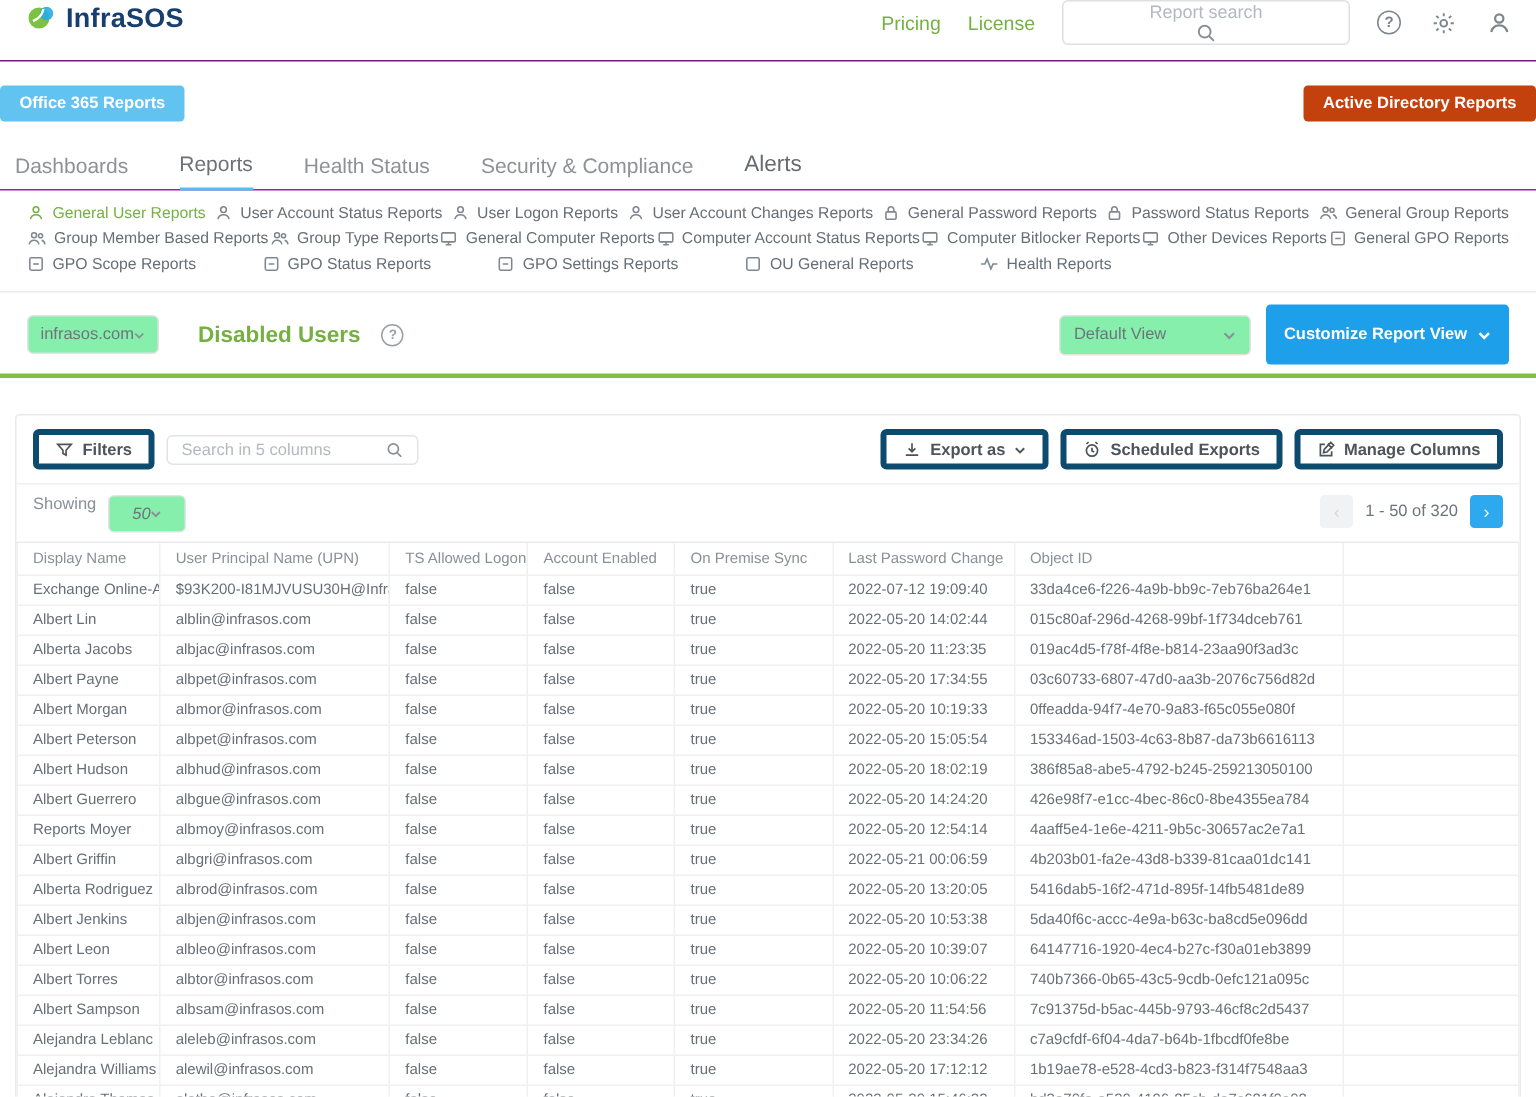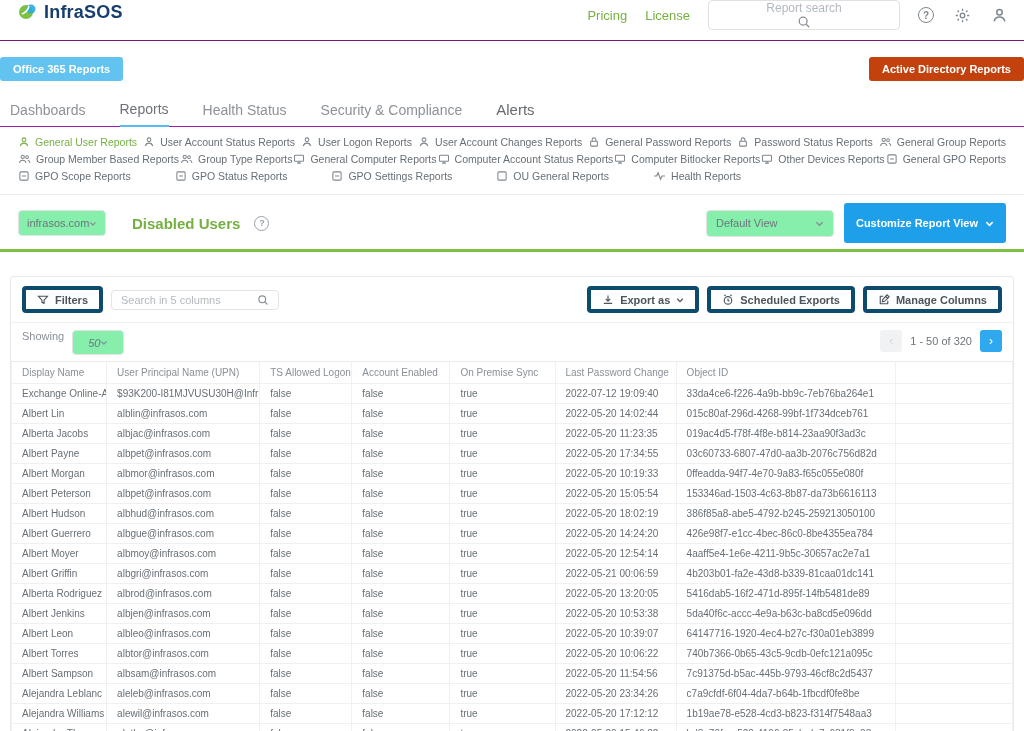--- a/index.html
+++ b/index.html
@@ -525,21 +525,21 @@
           <td>Albert Guerrero</td>
           <td>albgue@infrasos.com</td>
           <td>false</td>
           <td>false</td>
           <td>true</td>
           <td>2022-05-20 14:24:20</td>
           <td>426e98f7-e1cc-4bec-86c0-8be4355ea784</td>
           <td></td>
         </tr>
         <tr>
-          <td>Albert Moyer</td>
+          <td>Reports Moyer</td>
           <td>albmoy@infrasos.com</td>
           <td>false</td>
           <td>false</td>
           <td>true</td>
           <td>2022-05-20 12:54:14</td>
           <td>4aaff5e4-1e6e-4211-9b5c-30657ac2e7a1</td>
           <td></td>
         </tr>
         <tr>
           <td>Albert Griffin</td>

